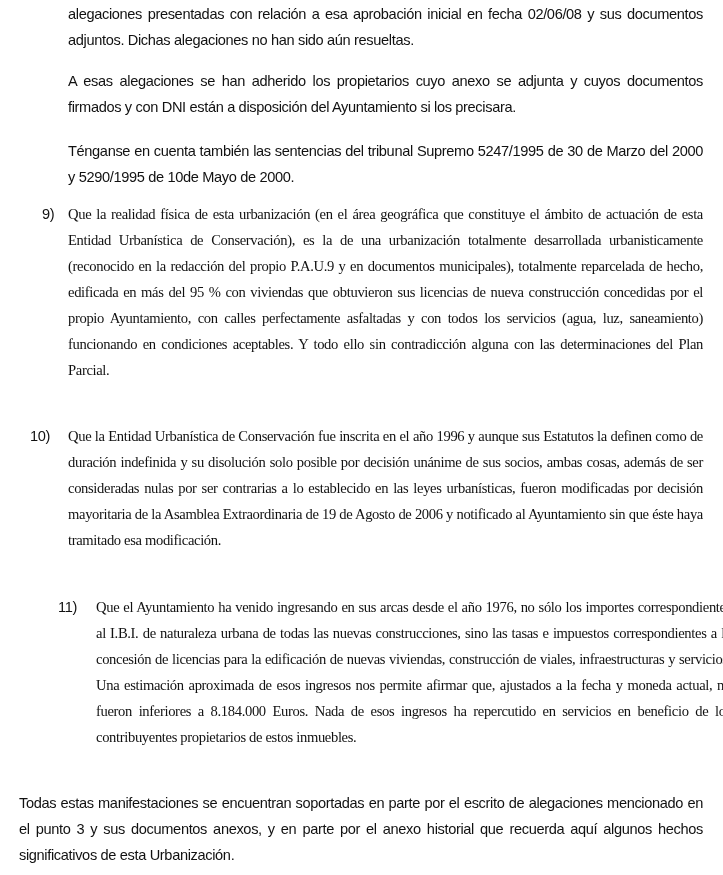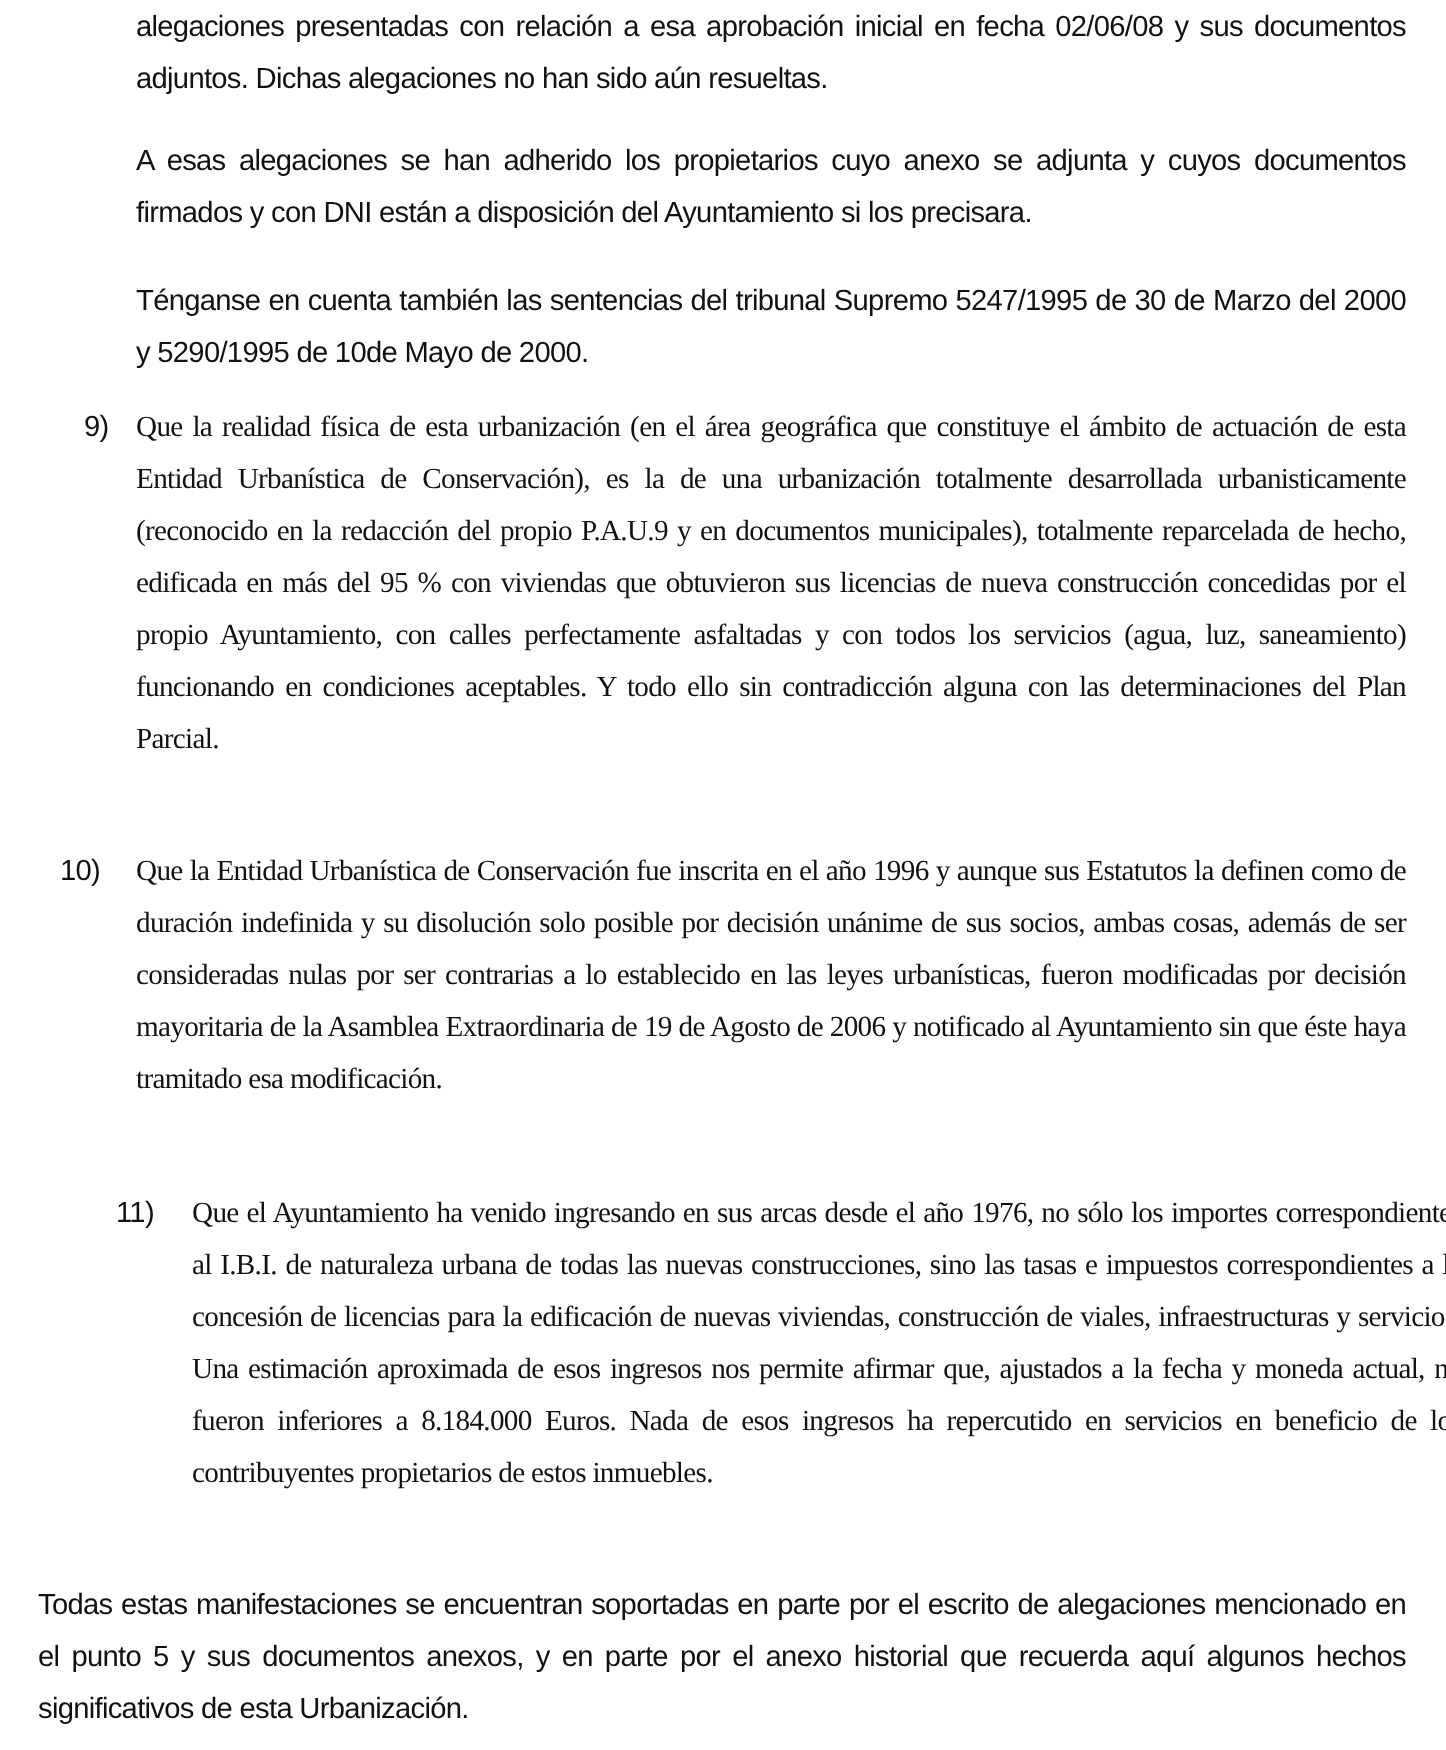--- a/index.html
+++ b/index.html
@@ -85,15 +85,15 @@
   <div class="item i10">
     <span class="num">10)</span>
     <p class="para">Que la Entidad Urbanística de Conservación fue inscrita en el año 1996 y aunque sus Estatutos la definen como de duración indefinida y su disolución solo posible por decisión unánime de sus socios, ambas cosas, además de ser consideradas nulas por ser contrarias a lo establecido en las leyes urbanísticas, fueron modificadas por decisión mayoritaria de la Asamblea Extraordinaria de 19 de Agosto de 2006 y notificado al Ayuntamiento sin que éste haya tramitado esa modificación.</p>
   </div>
 
   <div class="item i11">
     <span class="num">11)</span>
     <p class="para">Que el Ayuntamiento ha venido ingresando en sus arcas desde el año 1976, no sólo los importes correspondientes al I.B.I. de naturaleza urbana de todas las nuevas construcciones, sino las tasas e impuestos correspondientes a la concesión de licencias para la edificación de nuevas viviendas, construcción de viales, infraestructuras y servicios. Una estimación aproximada de esos ingresos nos permite afirmar que, ajustados a la fecha y moneda actual, no fueron inferiores a  8.184.000 Euros. Nada de esos ingresos ha repercutido en servicios en beneficio de  los contribuyentes propietarios de estos inmuebles.</p>
   </div>
 
-  <p class="para full p4">Todas estas manifestaciones se encuentran soportadas en parte por el escrito de alegaciones mencionado en el punto 5 y sus documentos anexos, y en parte por el anexo historial que recuerda aquí algunos hechos significativos de esta Urbanización.</p>
+  <p class="para full p4">Todas estas manifestaciones se encuentran soportadas en parte por el escrito de alegaciones mencionado en el punto 3 y sus documentos anexos, y en parte por el anexo historial que recuerda aquí algunos hechos significativos de esta Urbanización.</p>
 
 </div>
 
 </body></html>

